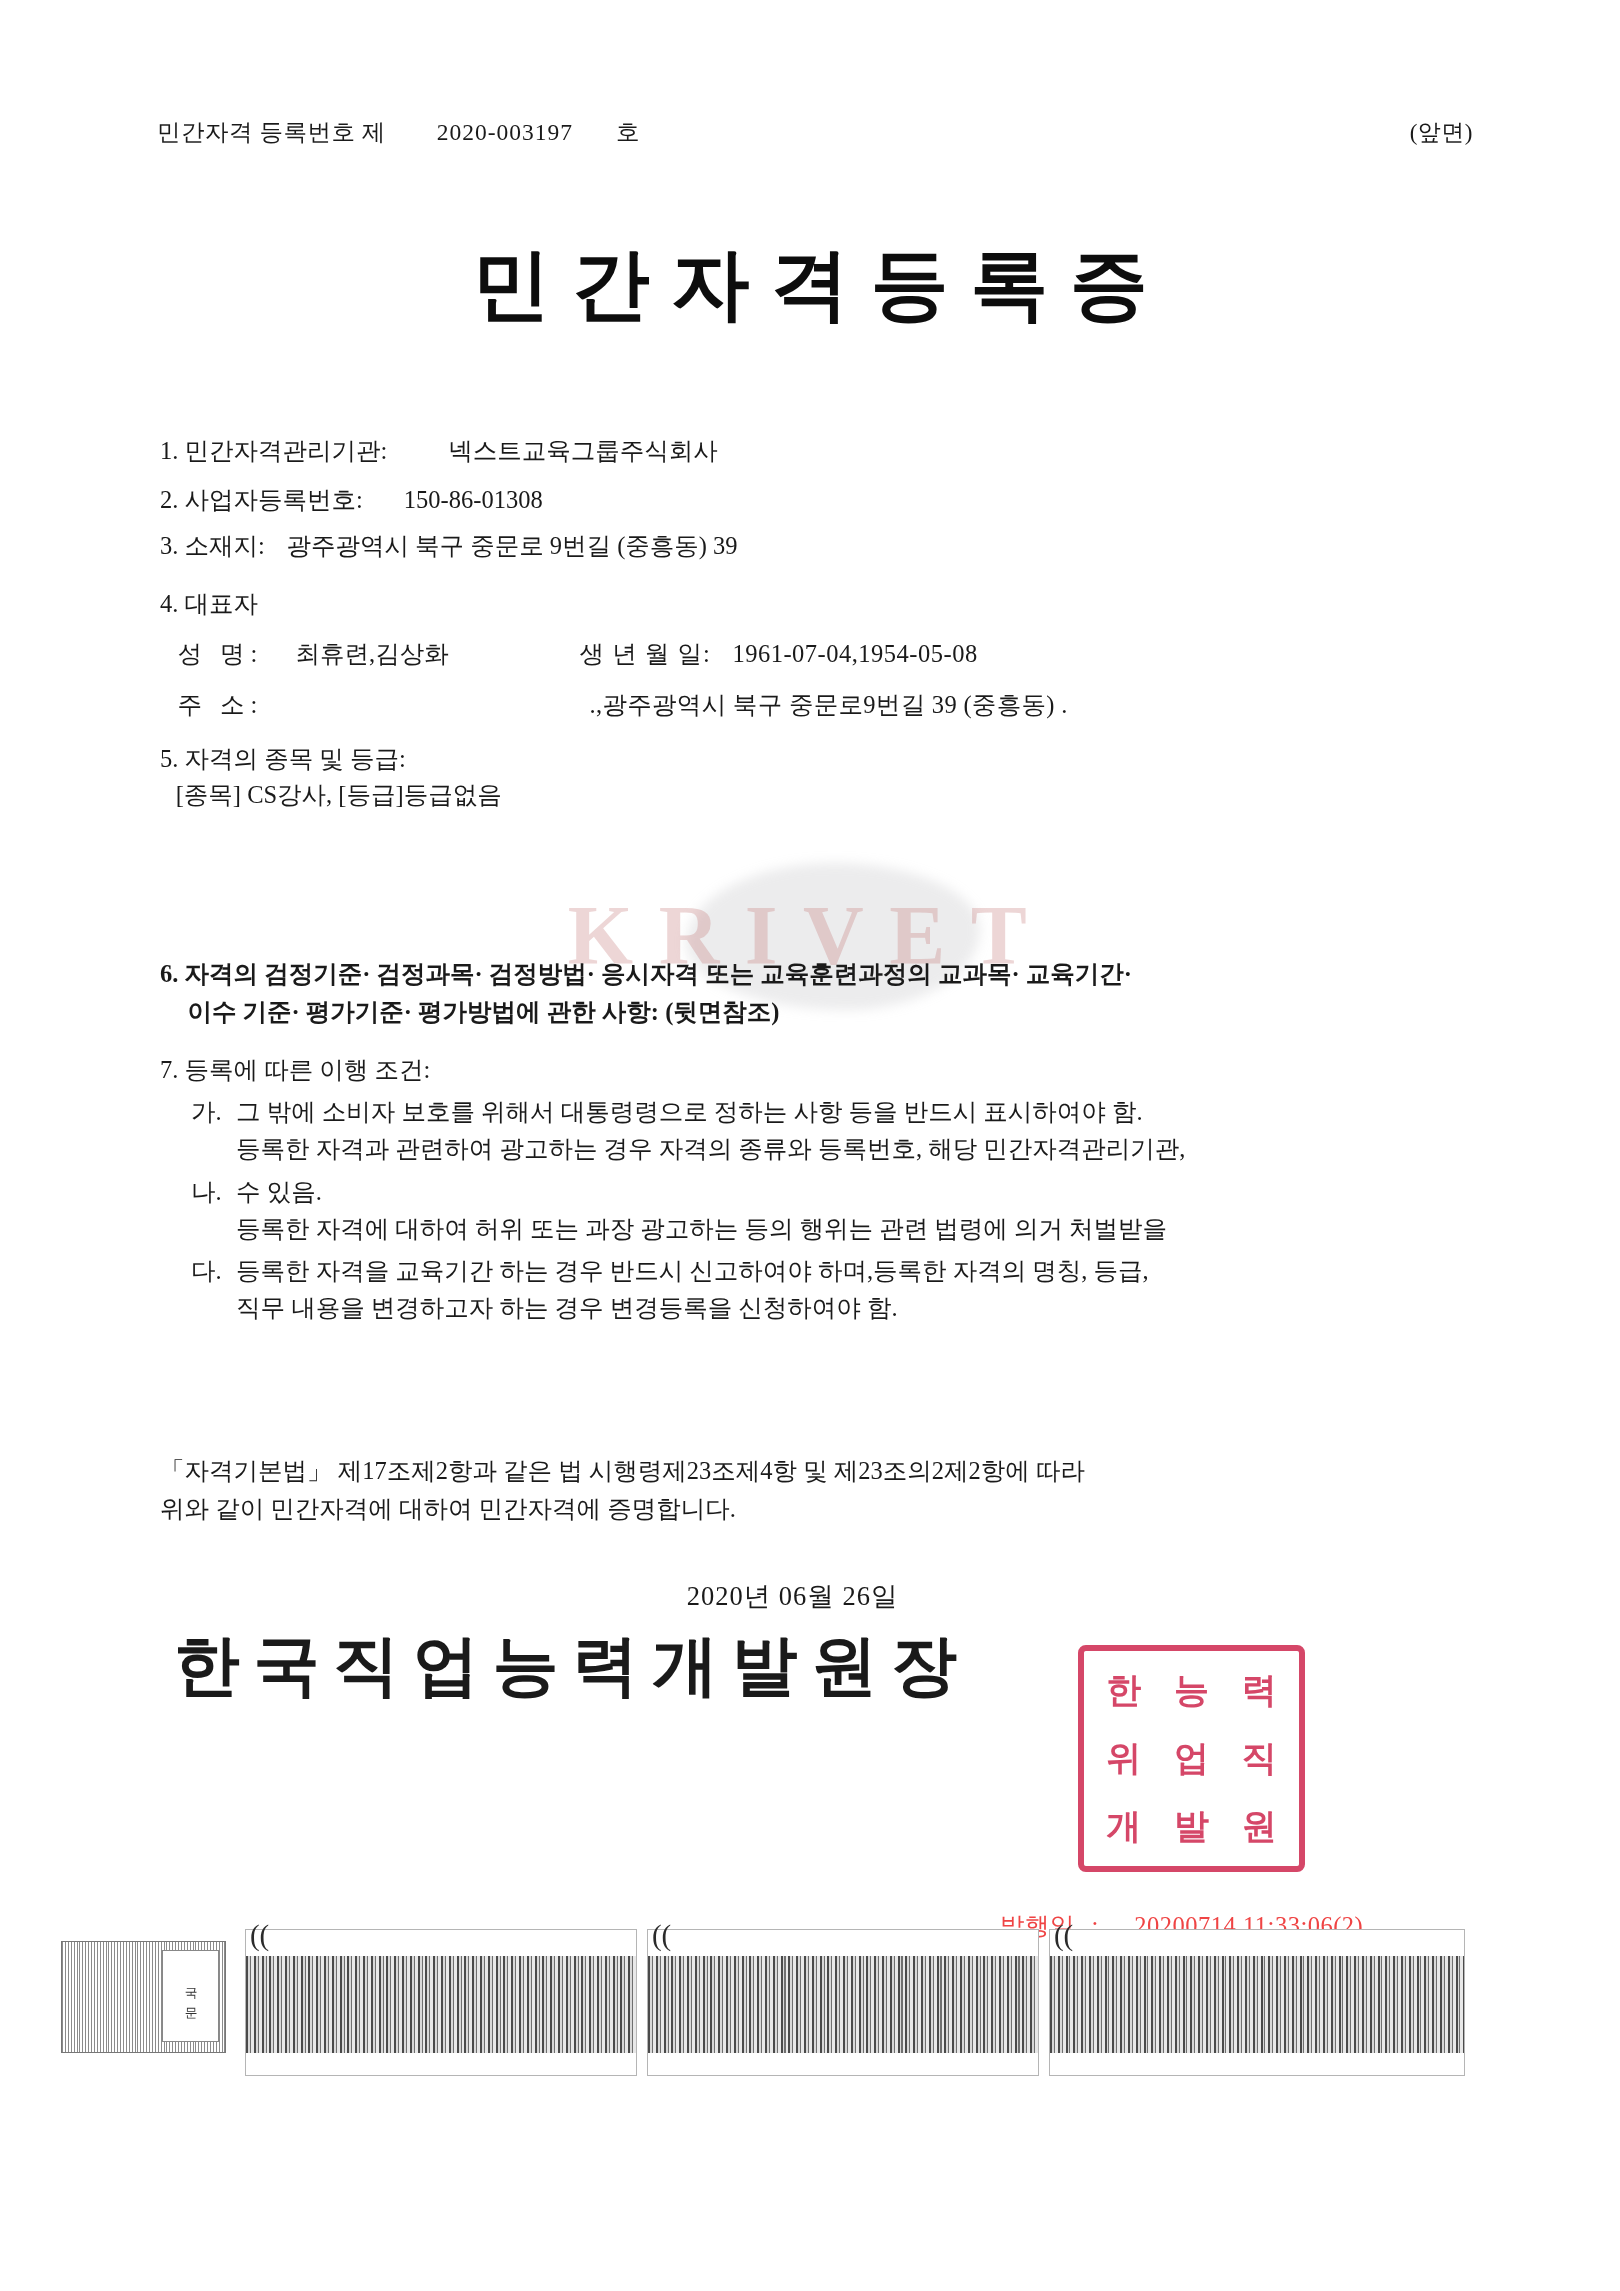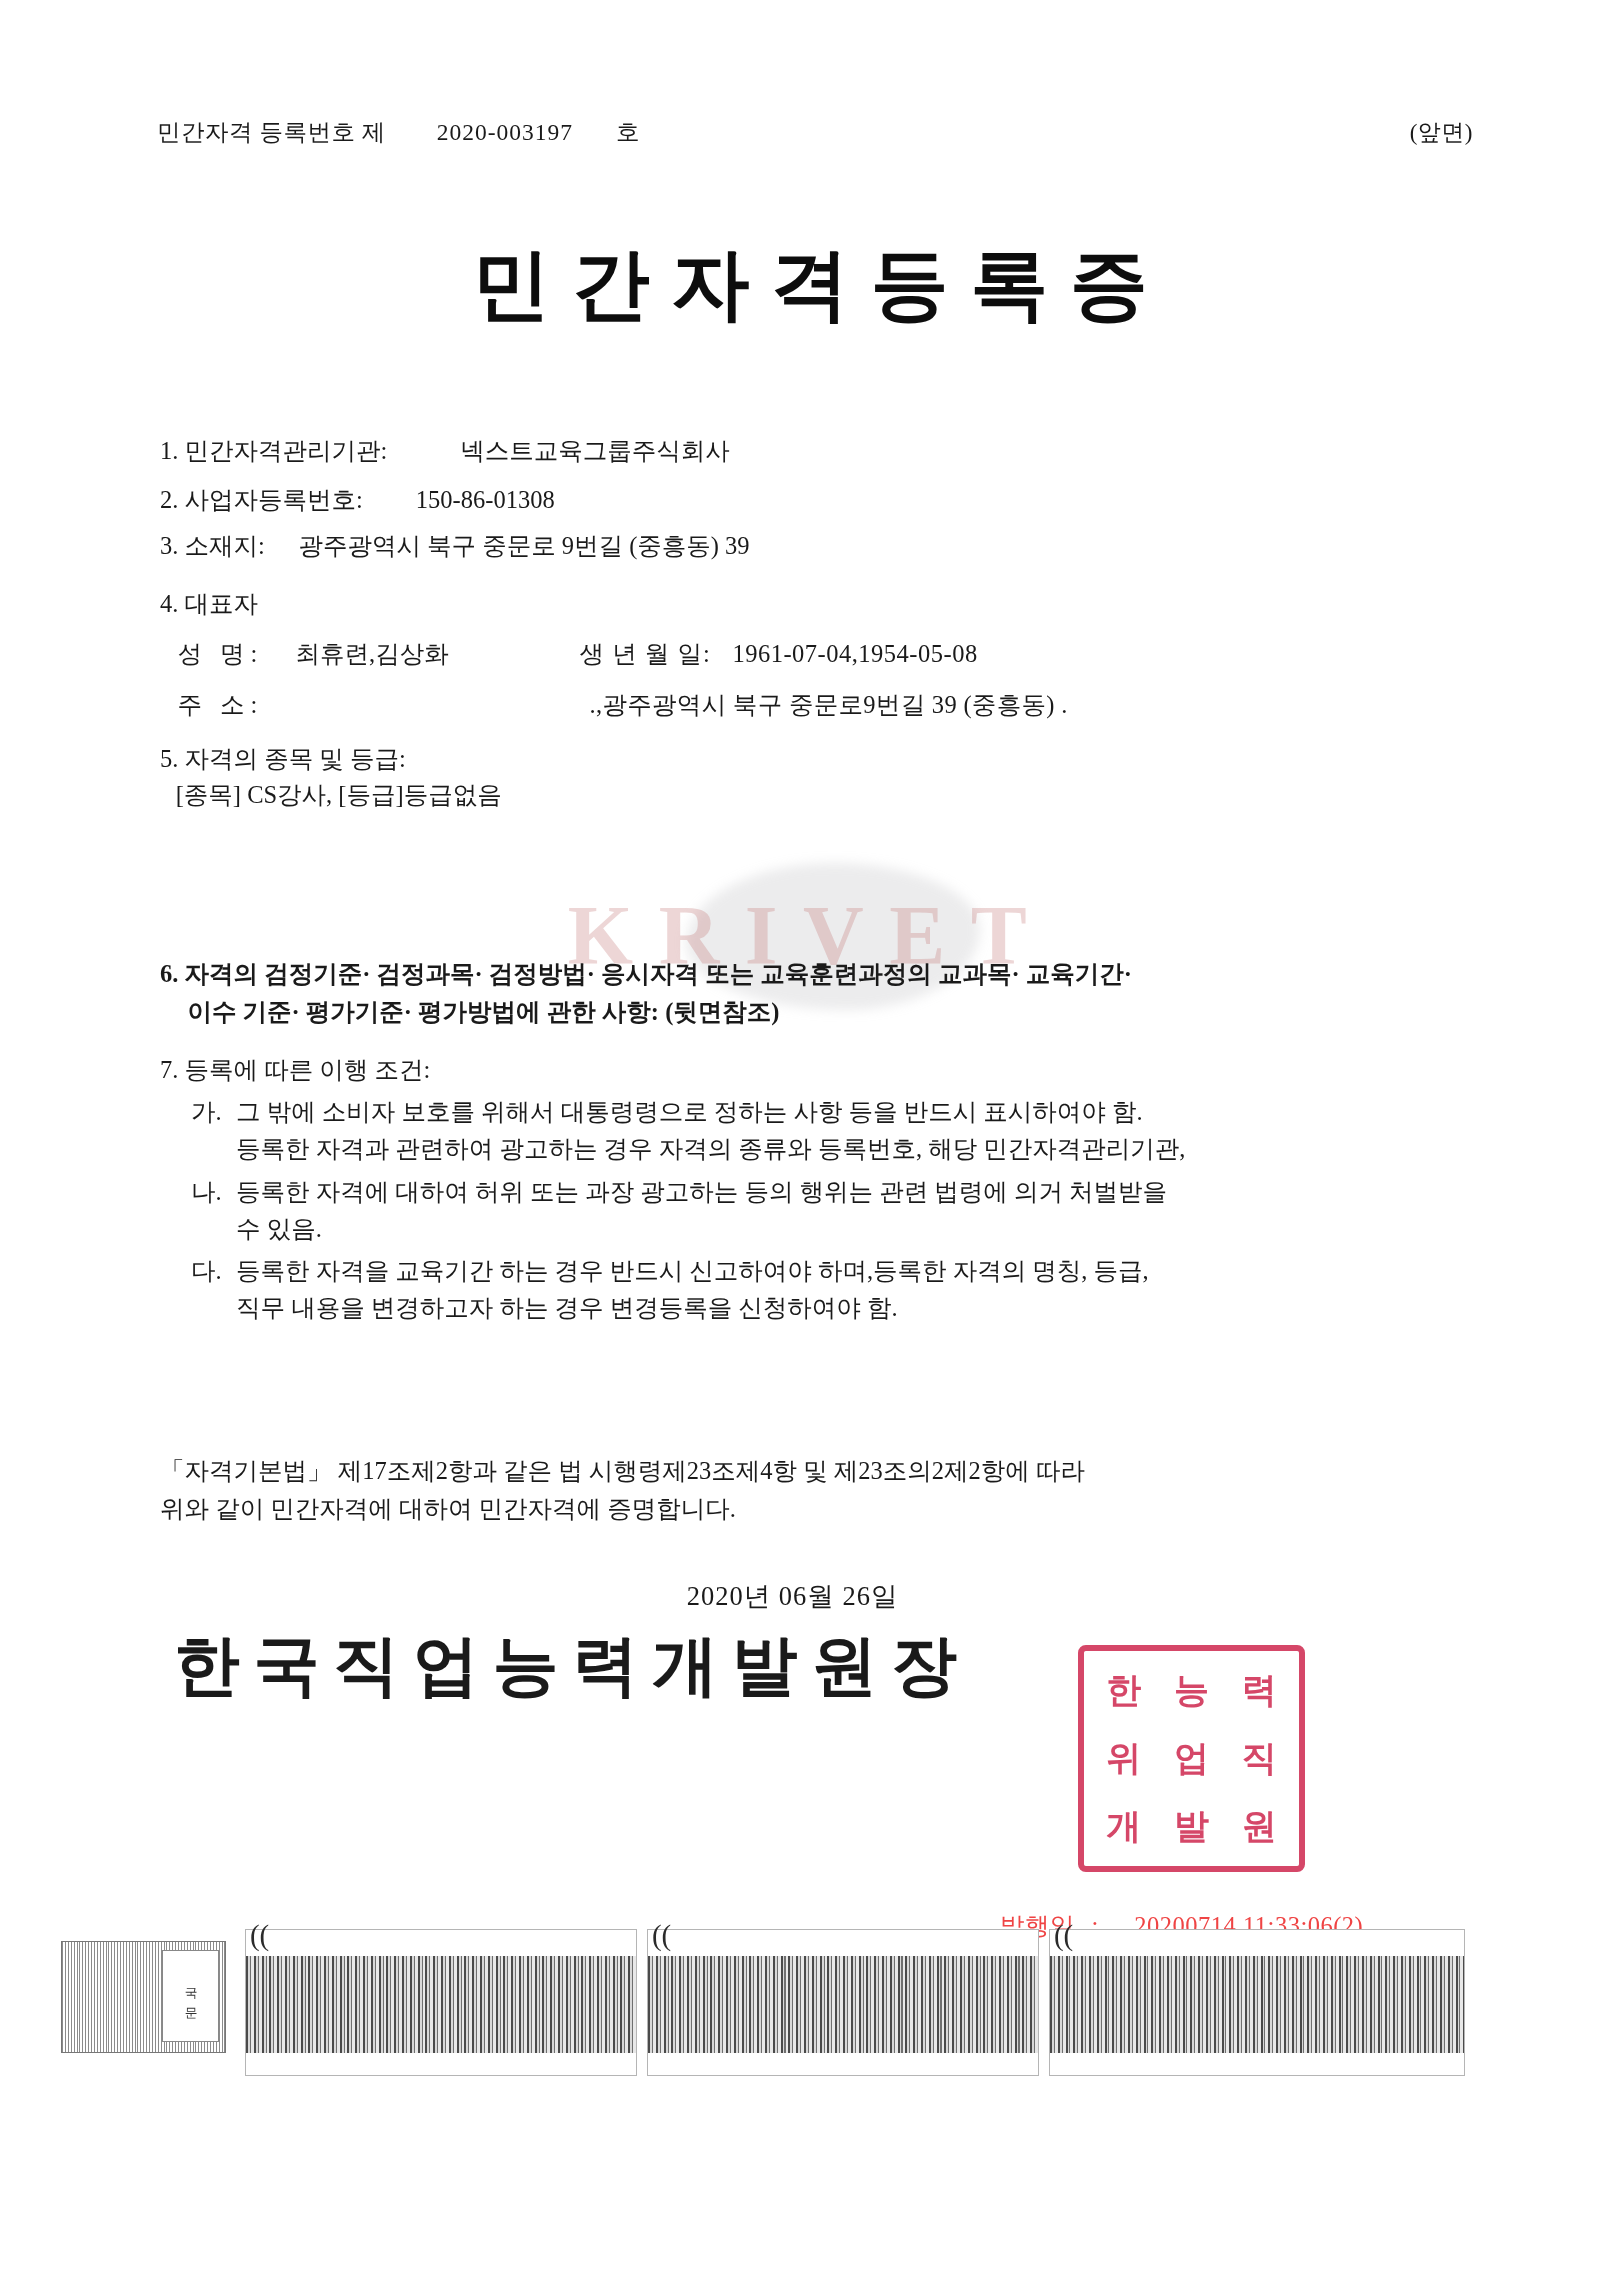--- a/index.html
+++ b/index.html
@@ -60,21 +60,20 @@
     left: 160px;
     width: 1304px;
     font-size: 24.5px;
     line-height: 1.0;
   }
   .line {
     display: flex;
     align-items: flex-end;
     margin-bottom: 21.6px;
     white-space: nowrap;
-    gap: 12px;
   }
   .line .label { }
   .line .value { }
 
   .ln-1 { margin-bottom: 24.5px; }
   .ln-1 .value { margin-left: 61px; }
   .ln-2 .value { margin-left: 41px; }
   .ln-3 .value { margin-left: 21.6px; }
 
   .rep-head { margin-top: 33px; margin-bottom: 25.5px; }
@@ -336,22 +335,22 @@
         <span class="mark">가.</span>
         <span class="txt">
           <span class="cont">그 밖에 소비자 보호를 위해서 대통령령으로 정하는 사항 등을 반드시 표시하여야 함.</span>
           <span class="cont">등록한 자격과 관련하여 광고하는 경우 자격의 종류와 등록번호, 해당 민간자격관리기관,</span>
         </span>
       </div>
 
       <div class="item">
         <span class="mark">나.</span>
         <span class="txt">
+          <span class="cont">수 있음.</span>
           <span class="cont">등록한 자격에 대하여 허위 또는 과장 광고하는 등의 행위는 관련 법령에 의거 처벌받을</span>
-          <span class="cont">수 있음.</span>
         </span>
       </div>
 
       <div class="item">
         <span class="mark">다.</span>
         <span class="txt">
           <span class="cont">등록한 자격을 교육기간 하는 경우 반드시 신고하여야 하며,등록한 자격의 명칭, 등급,</span>
           <span class="cont">직무 내용을 변경하고자 하는 경우 변경등록을 신청하여야 함.</span>
         </span>
       </div>

